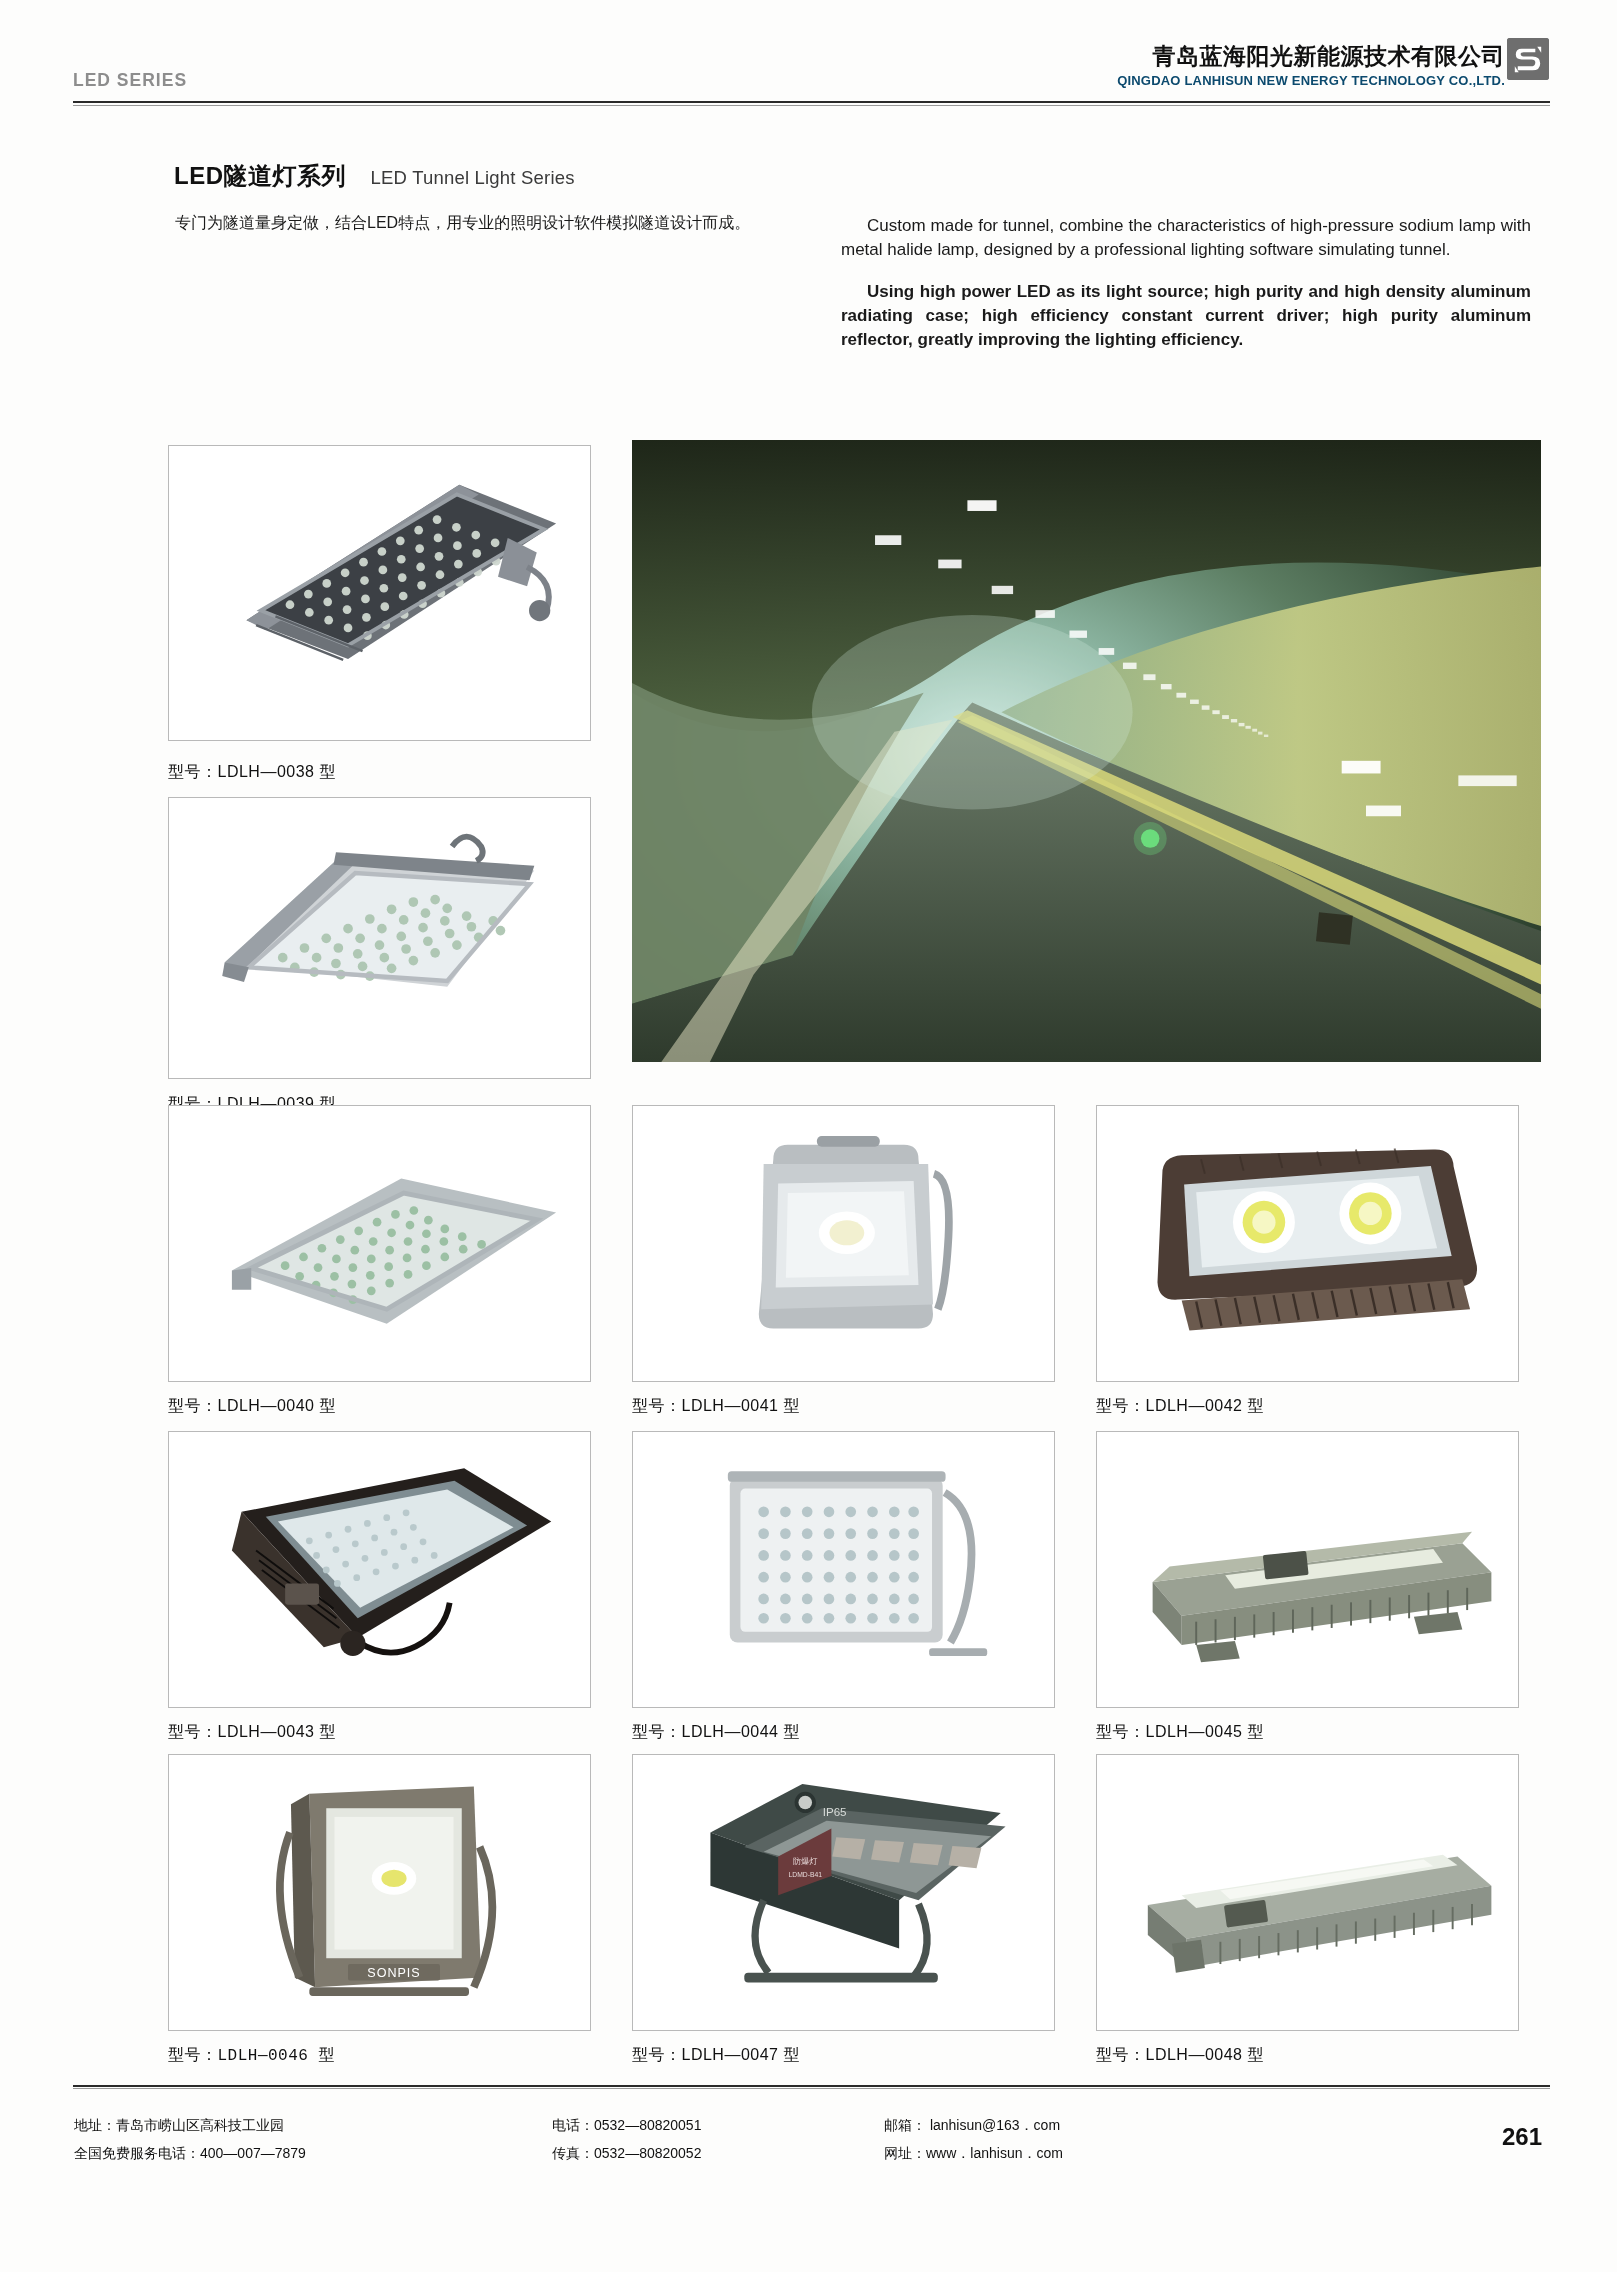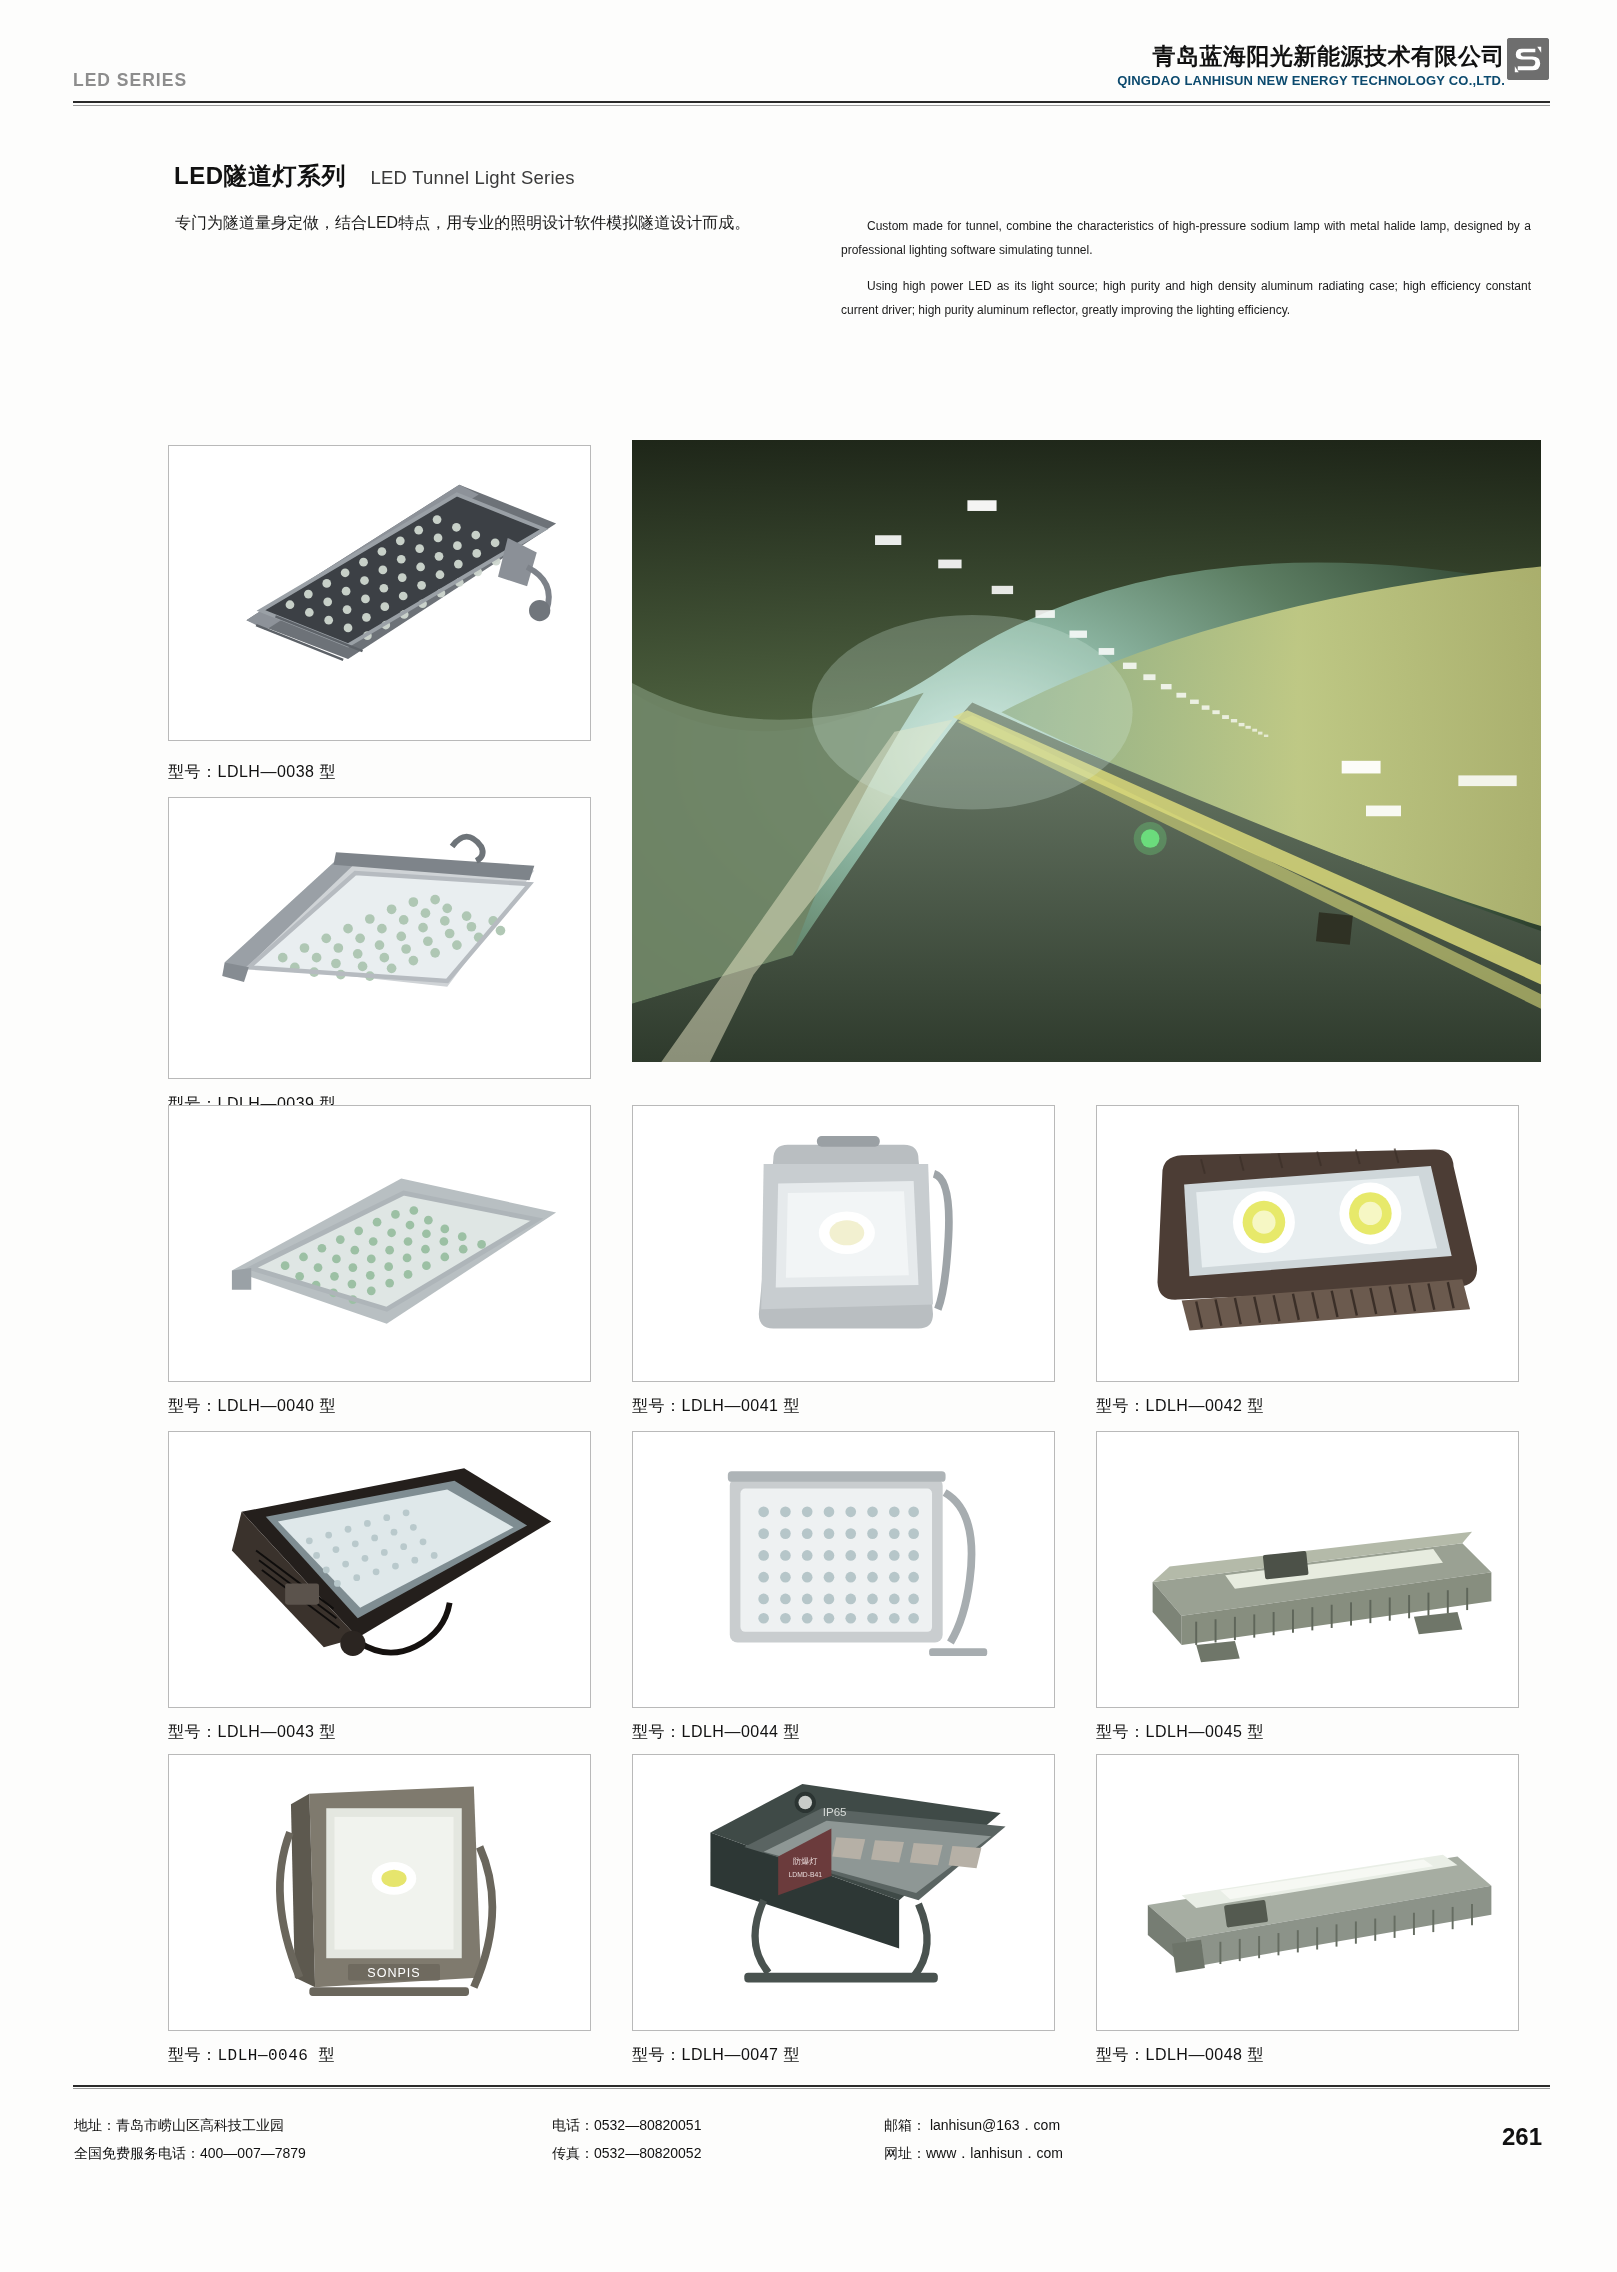--- a/index.html
+++ b/index.html
@@ -123,27 +123,27 @@
   }
   .intro-cn p { margin: 0; }
   .intro-cn p + p { margin-top: 2.9px; }
   .indent { display: inline-block; width: 35px; }
 
   .intro-en {
     position: absolute;
     left: 841px;
     top: 214px;
     width: 690px;
-    font-size: 12px;
+    font-size: 17px;
     line-height: 24px;
     color: #1a1a1a;
     text-align: justify;
   }
   .intro-en p { margin: 0; }
-  .intro-en p + p { margin-top: 12px; }
+  .intro-en p + p { margin-top: 18px; font-weight: bold; }
   .indent-en { display: inline-block; width: 26px; }
 
   
   .frame {
     position: absolute;
     border: 1px solid #b9b9b9;
     background: #fff;
     box-sizing: border-box;
     overflow: hidden;
   }

